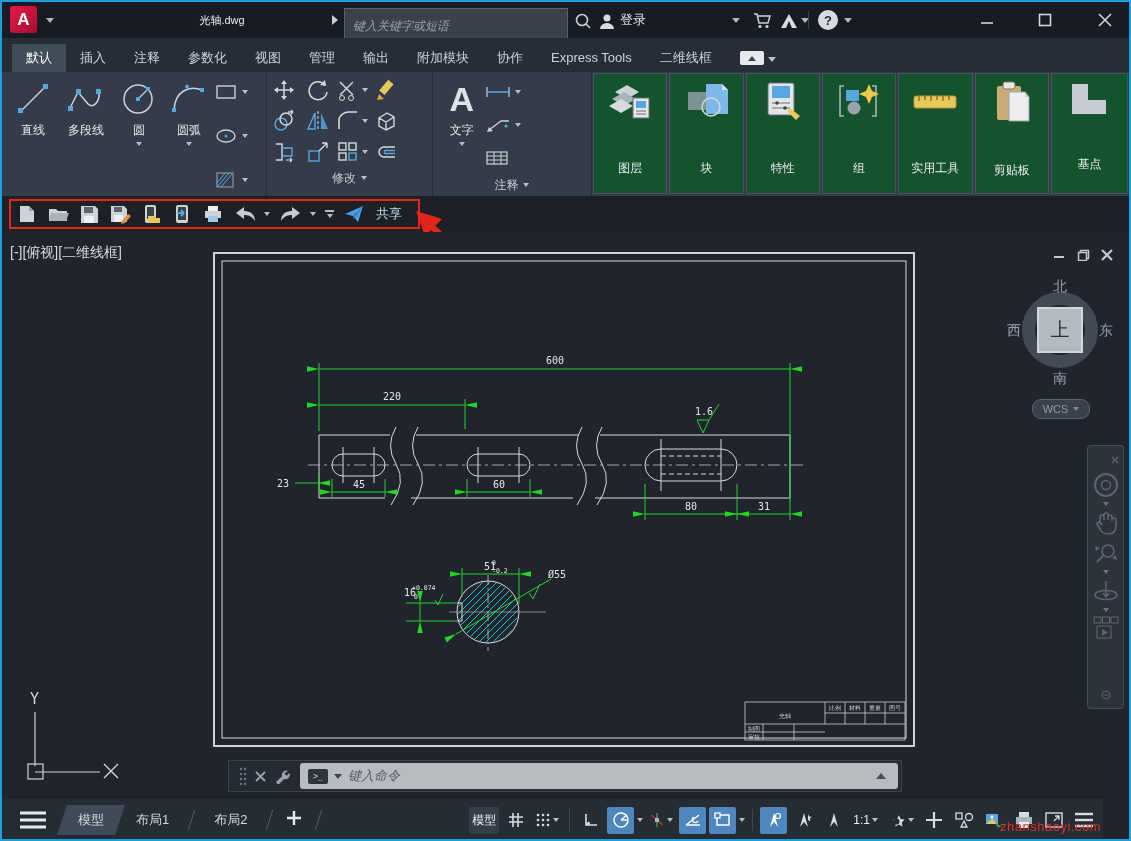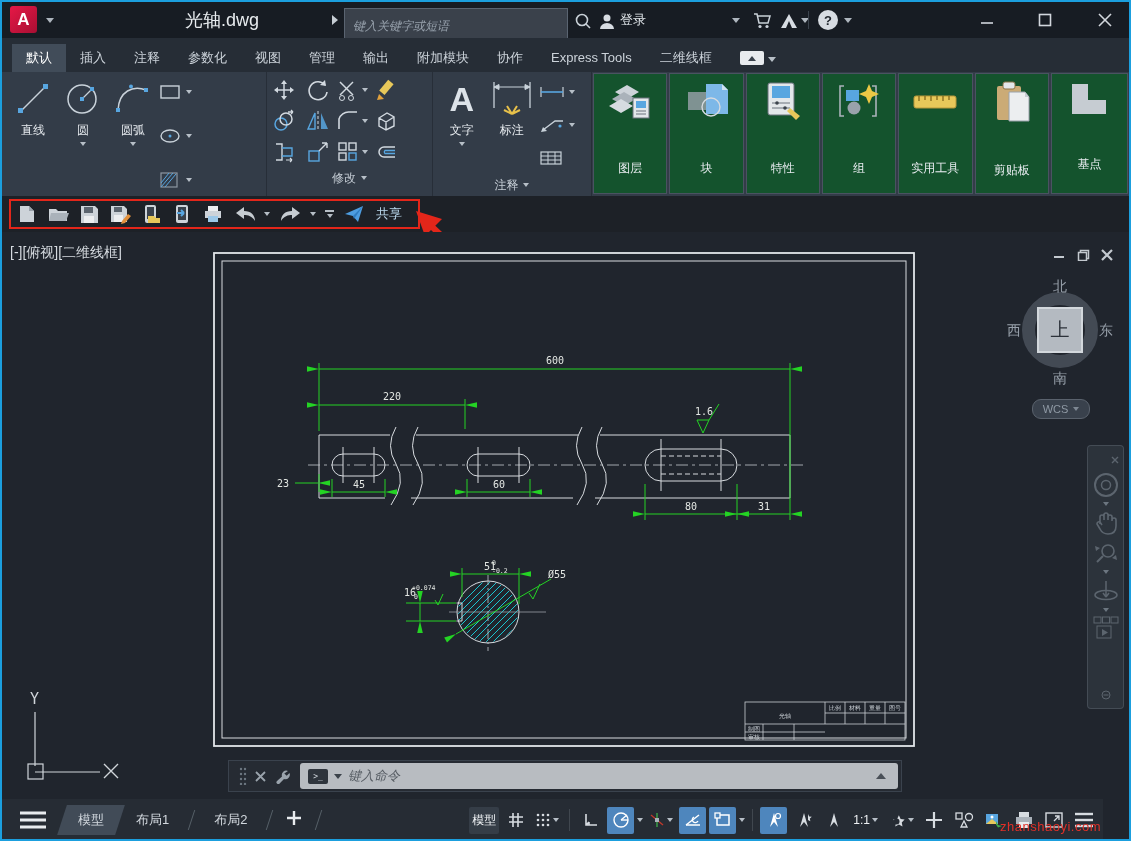--- a/index.html
+++ b/index.html
@@ -4,21 +4,21 @@
 <style>
   * { margin:0; padding:0; box-sizing:border-box; }
   html,body { width:1131px; height:841px; background:#0c0f13; font-family:"Liberation Sans", sans-serif; overflow:hidden; }
   .window { position:relative; width:1131px; height:841px; background:#20252d; border:2px solid #1b9fde; overflow:hidden; }
 
   
   .titlebar { position:absolute; left:0; top:0; width:1127px; height:36px; background:#171c23; display:flex; align-items:center; }
   .applogo { position:absolute; left:8px; top:4px; width:27px; height:27px; background:linear-gradient(135deg,#e61846,#a80f33); border-radius:3px; color:#fff; font-weight:bold; font-size:17px; display:flex; align-items:center; justify-content:center; }
   .tb-caret { width:0; height:0; border-left:4px solid transparent; border-right:4px solid transparent; border-top:5px solid #aeb6be; display:inline-block; }
   .applogo-caret { position:absolute; left:44px; top:16px; }
-  .filename { position:absolute; left:120px; top:0; width:200px; height:36px; line-height:36px; text-align:center; color:#e8ecef; font-size:18px; }
+  .filename { position:absolute; left:120px; top:0; width:200px; height:36px; line-height:36px; text-align:center; color:#e8ecef; font-size:11px; }
   .file-arrow { position:absolute; left:330px; top:13px; width:0; height:0; border-top:5px solid transparent; border-bottom:5px solid transparent; border-left:6px solid #c6cdd4; }
   .searchbox { position:absolute; left:342px; top:6px; width:224px; height:36px; background:#3a414b; border:1px solid #5a6471; color:#d7dce2; font-size:12px; padding:0 8px; font-style:italic; }
   .searchbox::placeholder { color:#97a1ac; font-style:italic; }
   .tb-ico { position:absolute; top:8px; width:22px; height:22px; display:flex; align-items:center; justify-content:center; }
   .login { position:absolute; left:618px; top:0; height:36px; line-height:36px; color:#e3e8ec; font-size:13px; }
   .tb-div { position:absolute; left:806px; top:9px; width:1px; height:18px; background:#3b434d; }
   .helpq { position:absolute; left:816px; top:8px; width:20px; height:20px; border-radius:50%; background:#d7dce2; color:#20262d; font-size:13px; font-weight:bold; display:flex; align-items:center; justify-content:center; }
   .winbtn { position:absolute; top:6px; width:34px; height:24px; display:flex; align-items:center; justify-content:center; }
 
   
@@ -193,20 +193,31 @@
       <div class="content">
         <div class="bigbtn">
           <span class="ic">
               <svg width="38" height="38">
                 <line x1="7" y1="31" x2="31" y2="7" stroke="#c9d2da" stroke-width="1.5"></line>
                 <rect x="4" y="28" width="5" height="5" fill="#58a6e0"></rect>
                 <rect x="29" y="4" width="5" height="5" fill="#58a6e0"></rect>
               </svg>
             </span>
           <span>直线</span>
+        </div>
+        <div class="bigbtn" style="width:56px">
+          <span class="ic">
+              <svg width="40" height="38">
+                <path d="M4,28 L12,12 L22,24 C27,29 34,22 33,12" stroke="#c9d2da" fill="none" stroke-width="1.5"></path>
+                <rect x="2" y="26" width="5" height="5" fill="#58a6e0"></rect>
+                <rect x="10" y="9" width="5" height="5" fill="#58a6e0"></rect>
+                <rect x="30" y="9" width="5" height="5" fill="#58a6e0"></rect>
+              </svg>
+            </span>
+          <span>多段线</span>
         </div>
         <div class="bigbtn">
           <span class="ic">
               <svg width="40" height="40">
                 <circle cx="19" cy="20" r="14" stroke="#c9d2da" fill="none" stroke-width="1.5"></circle>
                 <line x1="19" y1="20" x2="29" y2="10" stroke="#c9d2da" stroke-width="1.2"></line>
                 <rect x="17" y="18" width="4" height="4" fill="#58a6e0"></rect>
                 <rect x="27" y="8" width="4" height="4" fill="#58a6e0"></rect>
               </svg>
             </span>
@@ -340,31 +351,20 @@
         </div>
     </div>
 
     <div class="tpanel" style="width:161px">
       <div class="content">
         <div class="bigbtn" style="width:46px">
           <span class="ic" style="color:#dde3e9;font-size:34px;font-weight:bold">A</span>
           <span>文字</span>
           <span class="caret sm" style="margin-top:3px"></span>
         </div>
-        <div class="bigbtn" style="width:54px">
-          <span class="ic">
-              <svg width="44" height="42">
-                <line x1="4" y1="4" x2="4" y2="30" stroke="#c9d2da" stroke-width="1.3"></line>
-                <line x1="40" y1="4" x2="40" y2="30" stroke="#c9d2da" stroke-width="1.3"></line>
-                <path d="M4,9 h36 m-36,0 l5,-2.5 v5 Z m36,0 l-5,-2.5 v5 Z" stroke="#c9d2da" fill="#c9d2da" stroke-width="1"></path>
-                <path d="M22,36 l-5,-8 m5,8 l5,-8 m-5,8 l-8,-4 m8,4 l8,-4" stroke="#e8c14a" stroke-width="2"></path>
-              </svg>
-            </span>
-          <span>标注</span>
-        </div>
         <div class="minicol">
           <div class="minirow">
               <svg width="26" height="14">
                 <line x1="2" y1="2" x2="2" y2="12" stroke="#c9d2da" stroke-width="1.2"></line>
                 <line x1="24" y1="2" x2="24" y2="12" stroke="#c9d2da" stroke-width="1.2"></line>
                 <line x1="2" y1="7" x2="24" y2="7" stroke="#58a6e0" stroke-width="1.6"></line>
               </svg>
               <span class="caret sm"></span>
             </div>
           <div class="minirow">

